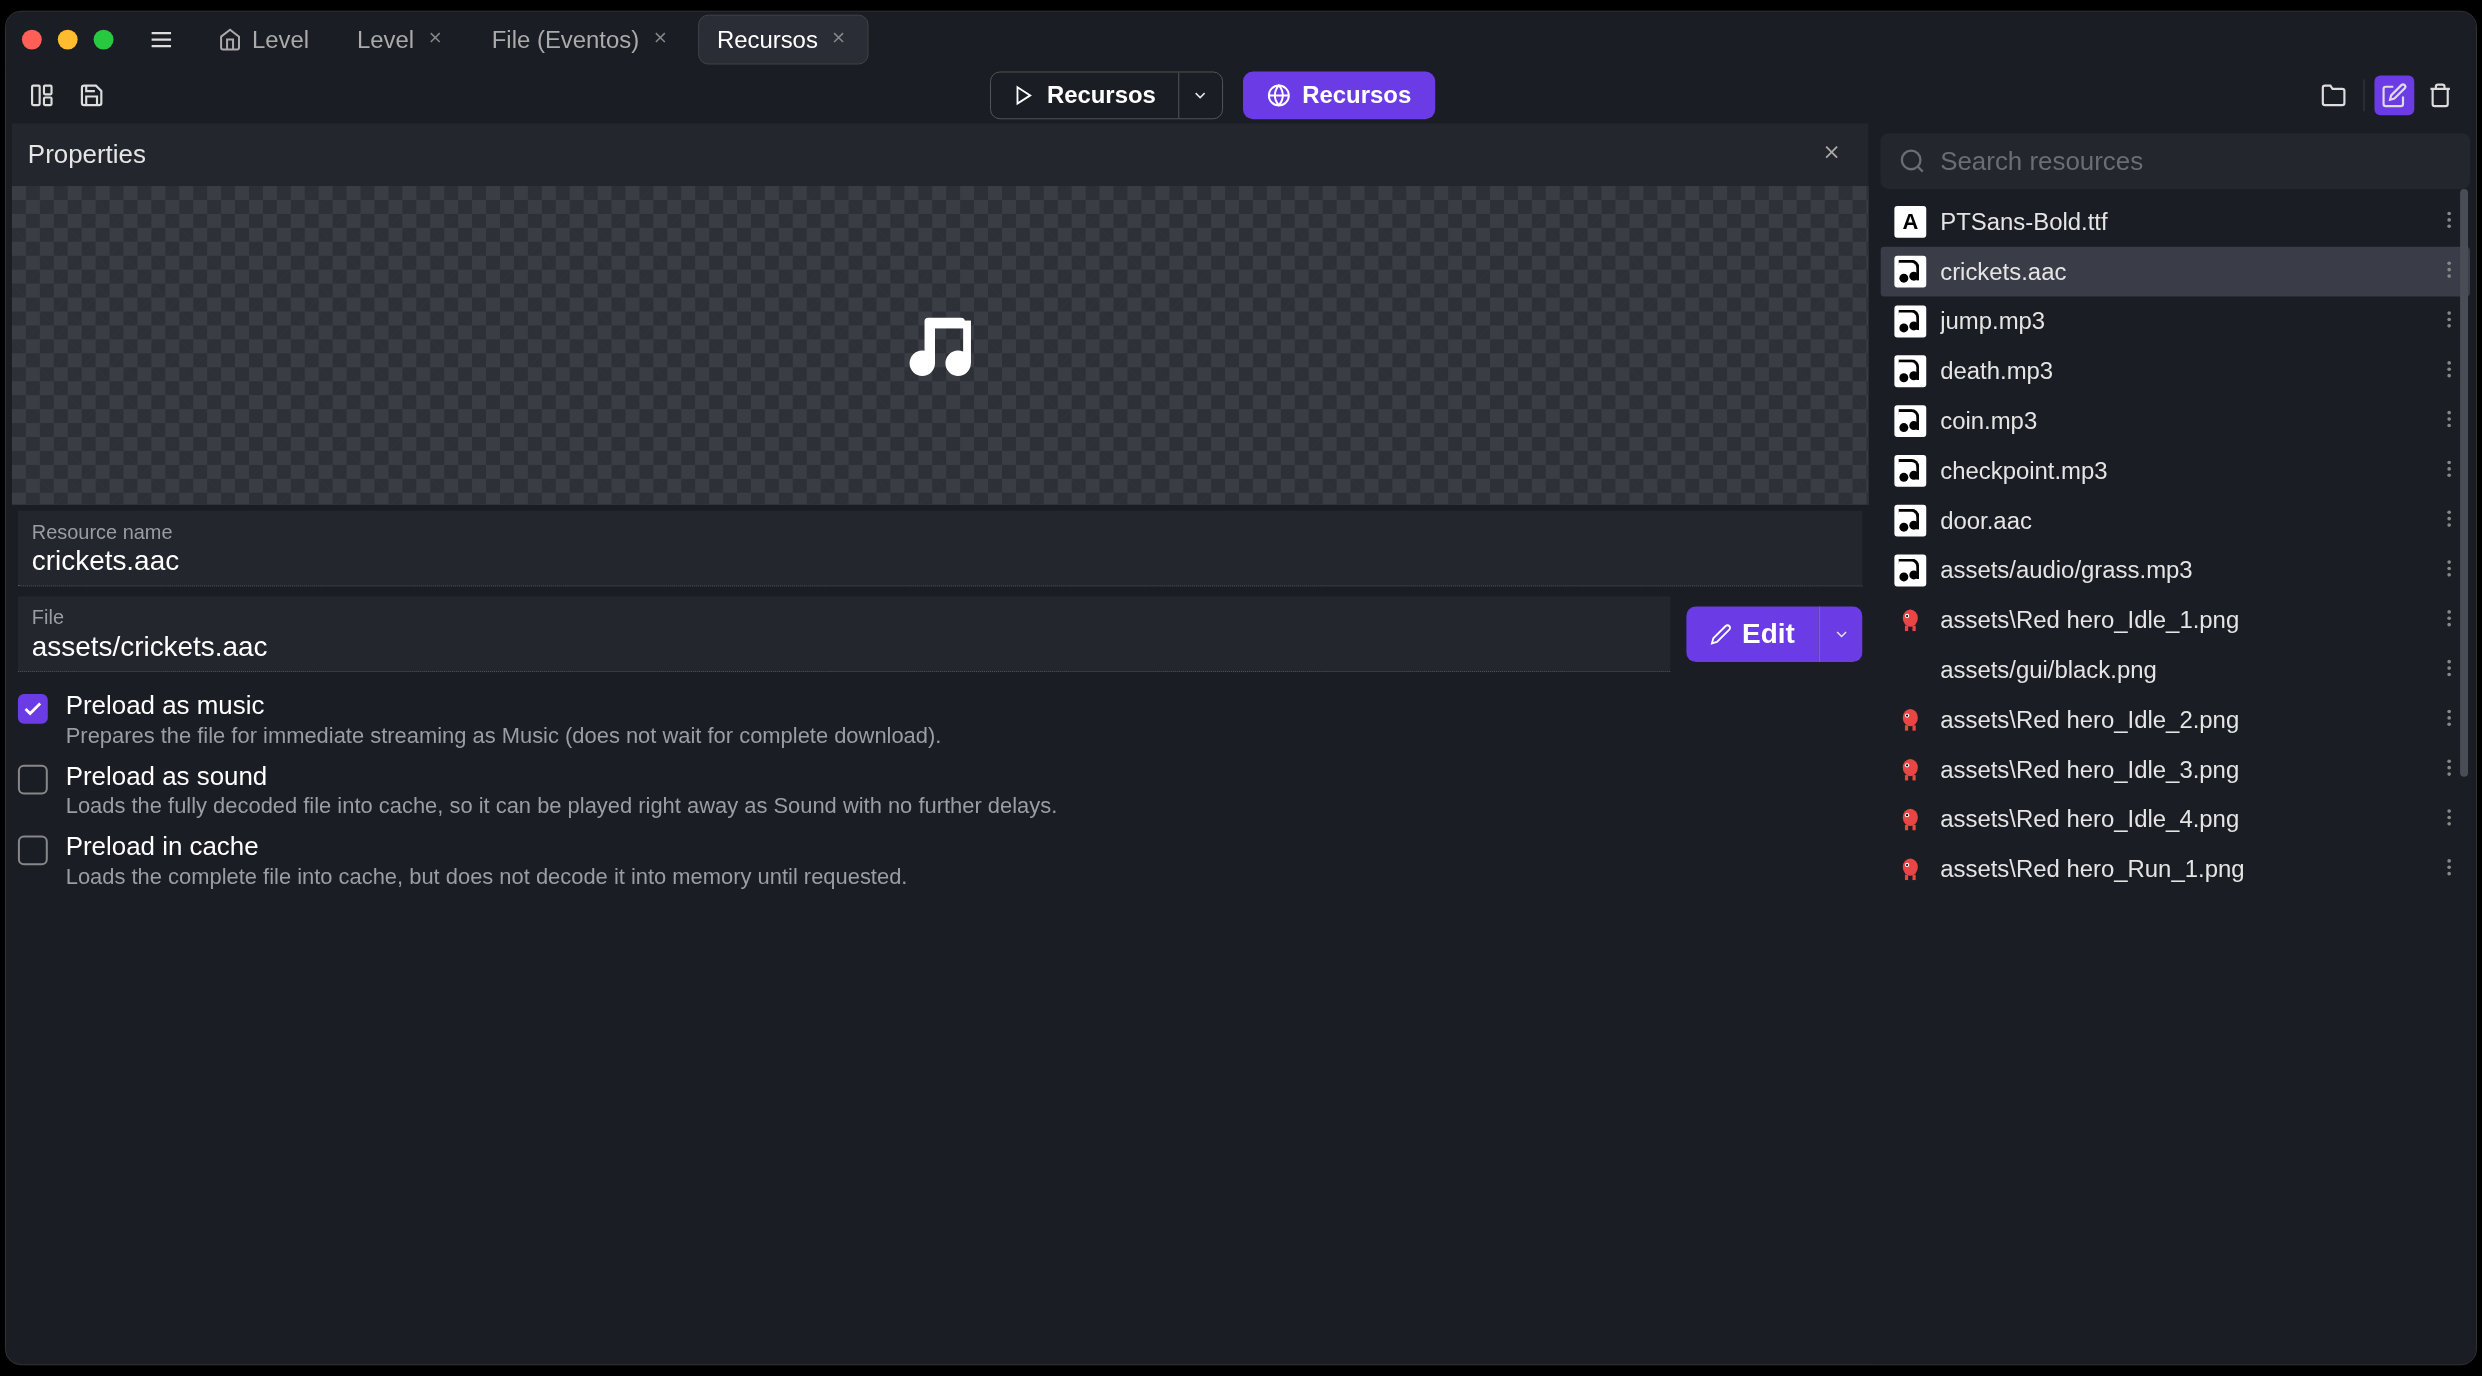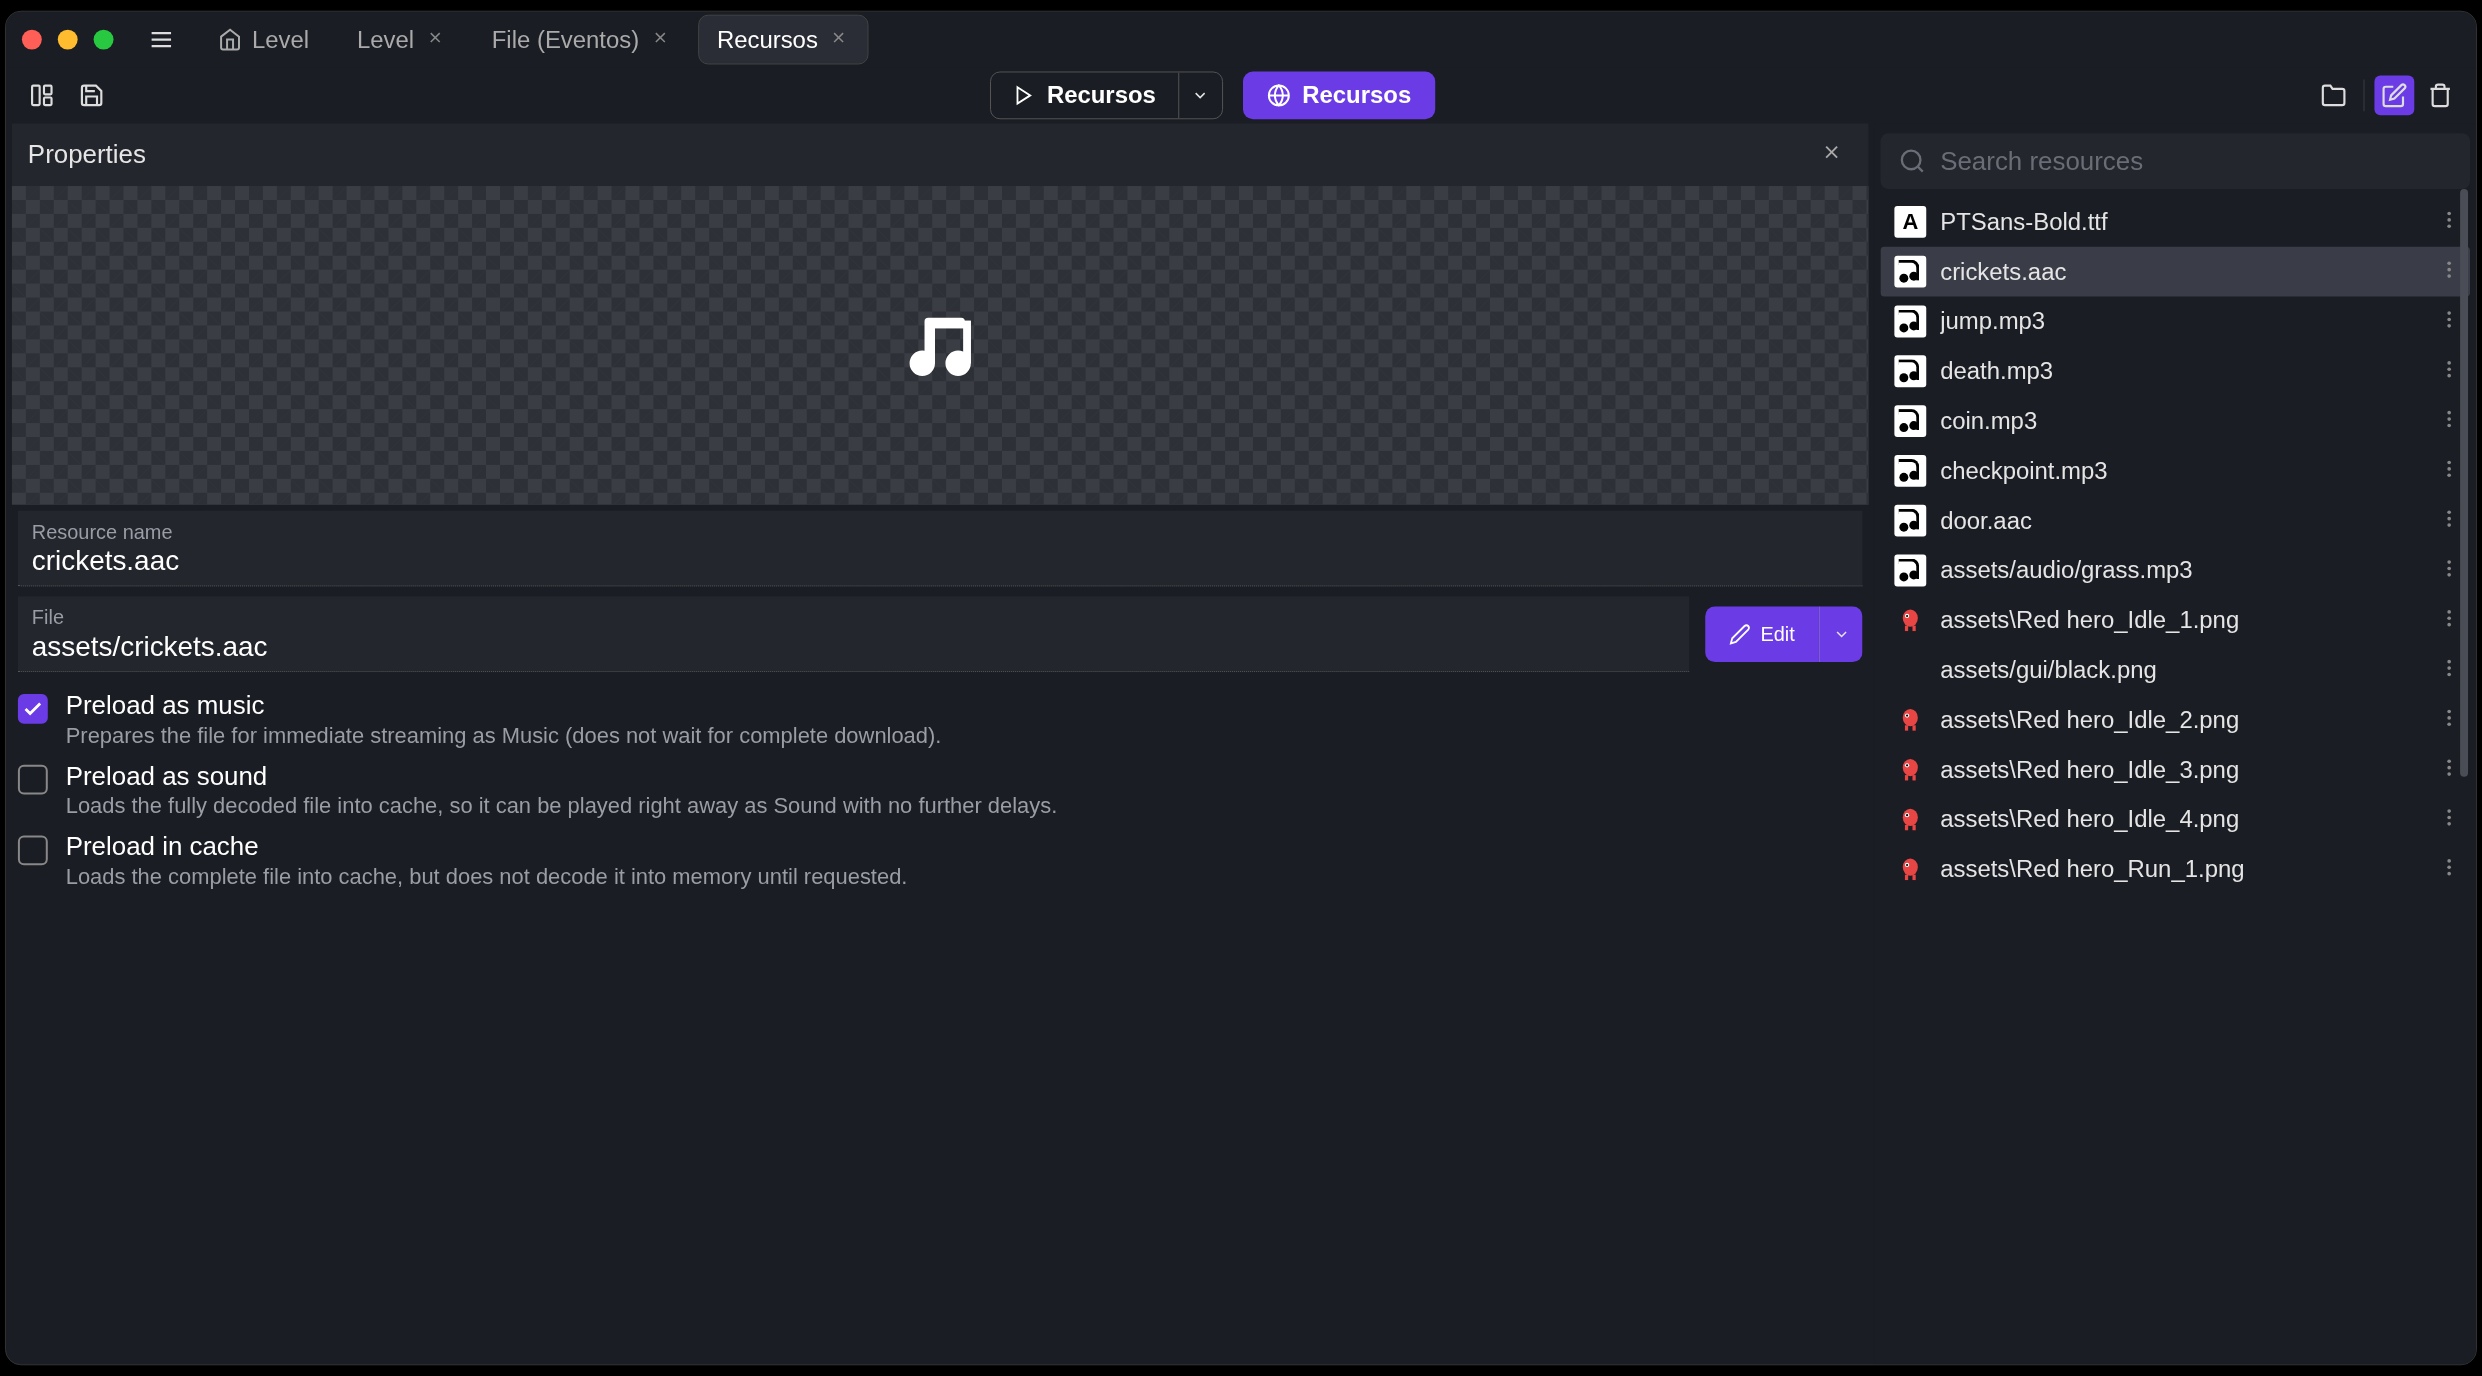--- a/index.html
+++ b/index.html
@@ -153,21 +153,21 @@
 .edit-group {
   display:flex;
   border-radius:10px;
   overflow:hidden;
   height:56px;
   align-self:center;
 }
 .edit-btn {
   background:#6b3ce6;color:#fff;
   display:flex;align-items:center;gap:10px;
-  padding:0 24px;font-size:20px;font-weight:400;cursor:pointer;
+  padding:0 24px;font-size:28px;font-weight:700;cursor:pointer;
 }
 .edit-dd {
   background:#6b3ce6;border-left:1px solid rgba(255,255,255,.2);
   width:44px;display:flex;align-items:center;justify-content:center;cursor:pointer;
 }
 .checks { display:flex;flex-direction:column;gap:12px;padding:8px 0;}
 .check-row { display:flex;gap:18px;align-items:flex-start;}
 .checkbox {
   width:30px;height:30px;border:2px solid #888;border-radius:6px;margin-top:4px;
   display:flex;align-items:center;justify-content:center;cursor:pointer;flex-shrink:0;

